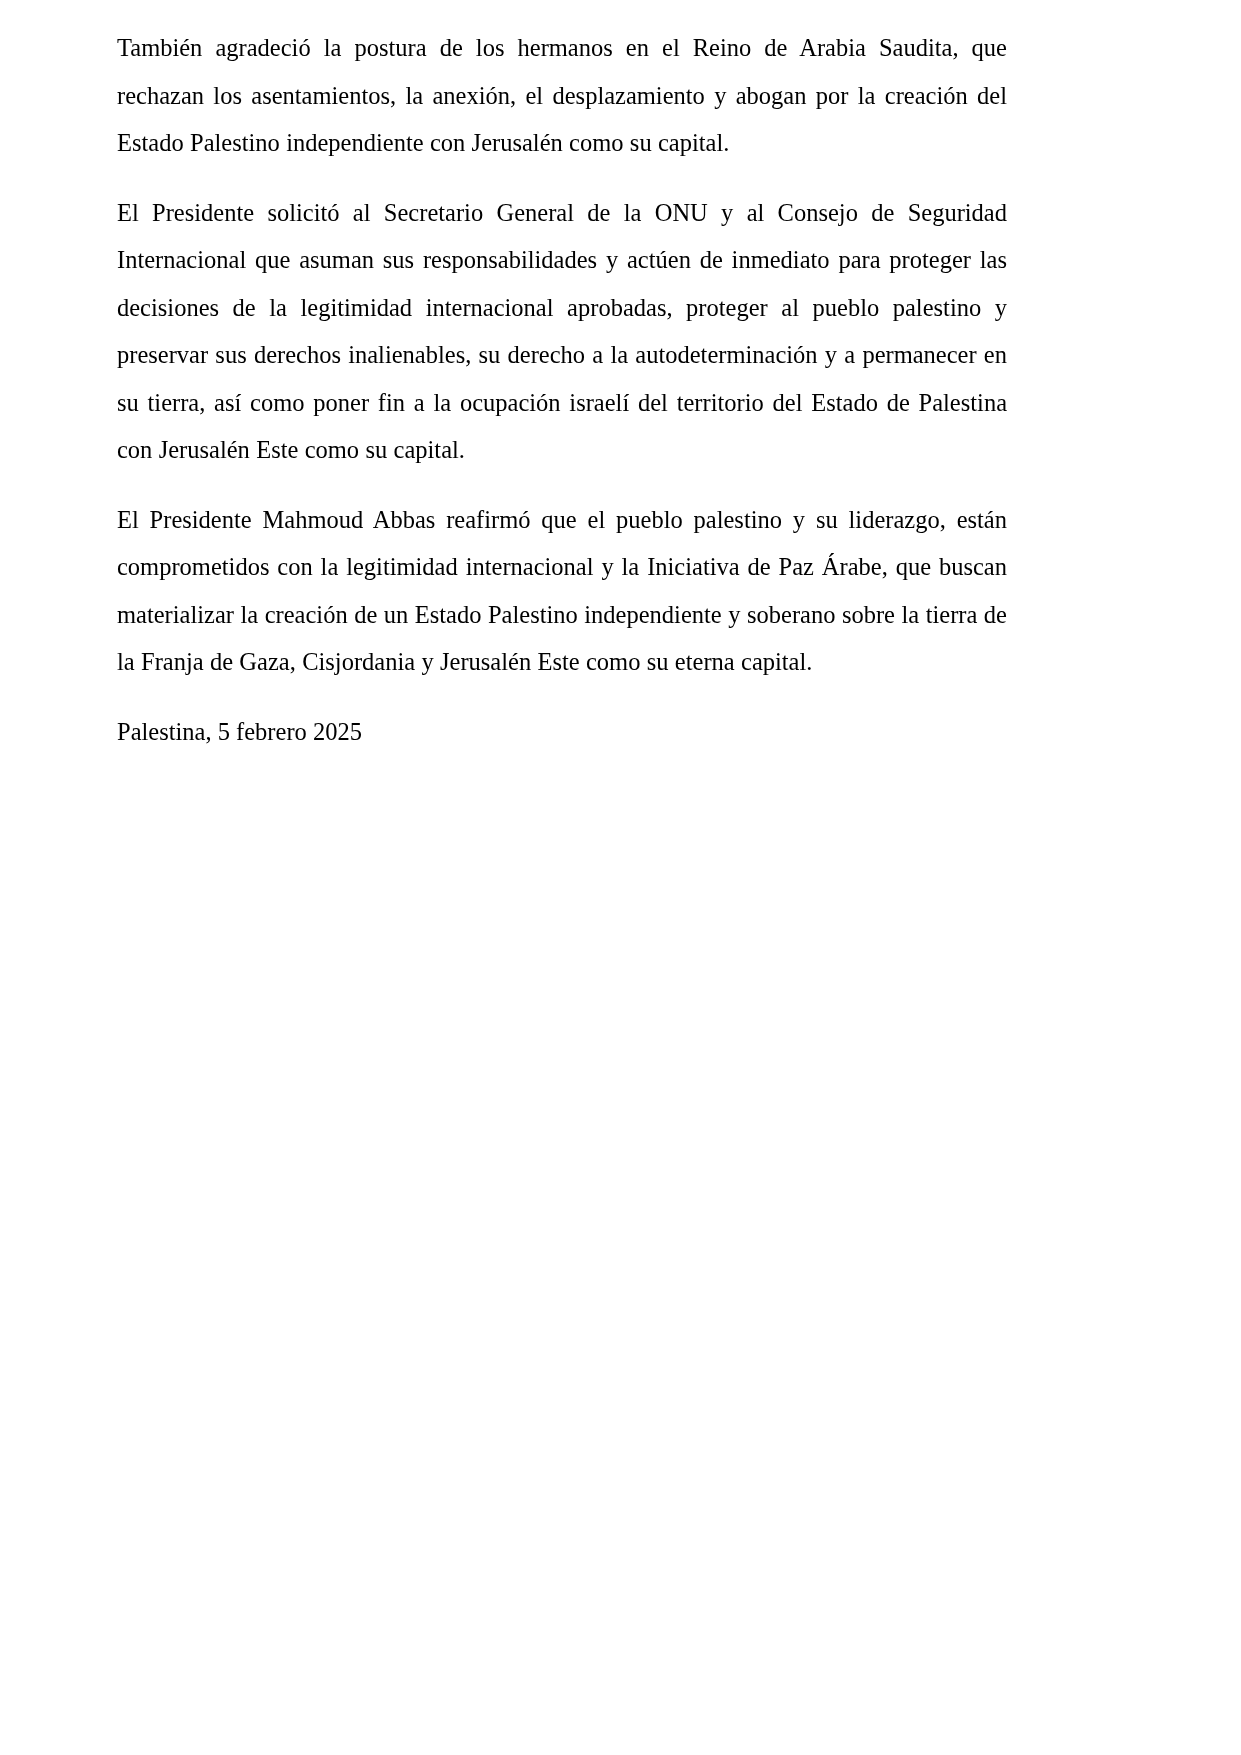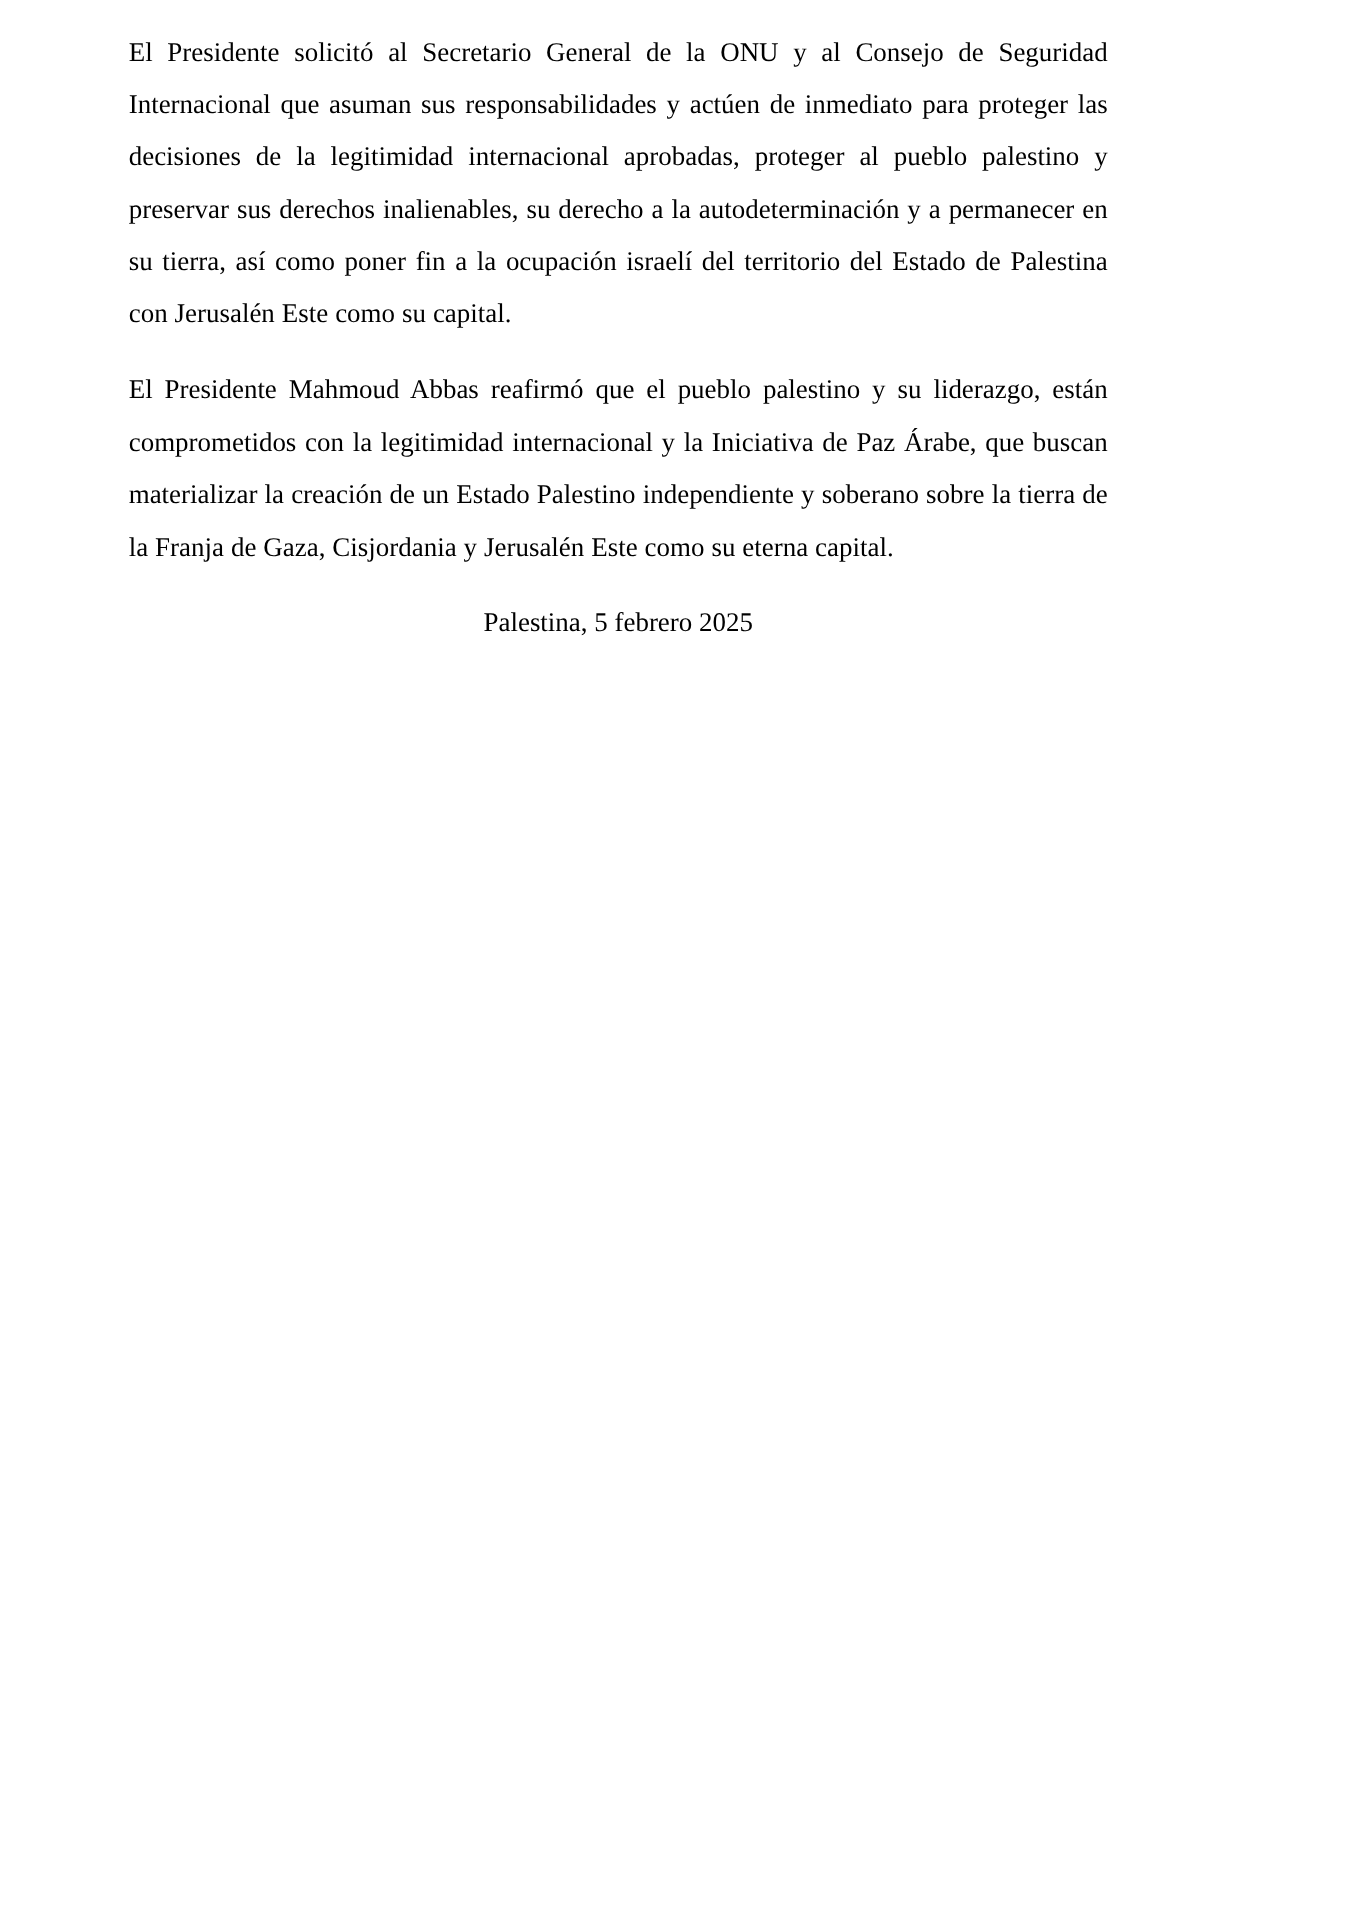--- a/index.html
+++ b/index.html
@@ -34,30 +34,31 @@
     word-spacing: 0.2px;
   }
   p.para:last-child {
     margin-bottom: 0;
   }
   p.closing {
     font-family: "Liberation Serif", "DejaVu Serif", serif;
     font-size: 24.5px;
     line-height: 47.5px;
     color: #000000;
-    text-align: center;
+    text-align: left;
     margin: 0;
   }
 </style>
 </head>
 <body>
 
 <div class="page">
   <div class="content">
 
+    <p class="para">También agradeció la postura de los hermanos en el Reino de Arabia Saudita, que rechazan los asentamientos, la anexión, el desplazamiento y abogan por la creación del Estado Palestino independiente con Jerusalén como su capital.</p>
 
     <p class="para">El Presidente solicitó al Secretario General de la ONU y al Consejo de Seguridad Internacional que asuman sus responsabilidades y actúen de inmediato para proteger las decisiones de la legitimidad internacional aprobadas, proteger al pueblo palestino y preservar sus derechos inalienables, su derecho a la autodeterminación y a permanecer en su tierra, así como poner fin a la ocupación israelí del territorio del Estado de Palestina con Jerusalén Este como su capital.</p>
 
     <p class="para">El Presidente Mahmoud Abbas reafirmó que el pueblo palestino y su liderazgo, están comprometidos con la legitimidad internacional y la Iniciativa de Paz Árabe, que buscan materializar la creación de un Estado Palestino independiente y soberano sobre la tierra de la Franja de Gaza, Cisjordania y Jerusalén Este como su eterna capital.</p>
 
     <p class="closing">Palestina, 5 febrero 2025</p>
 
   </div>
 </div>
 

